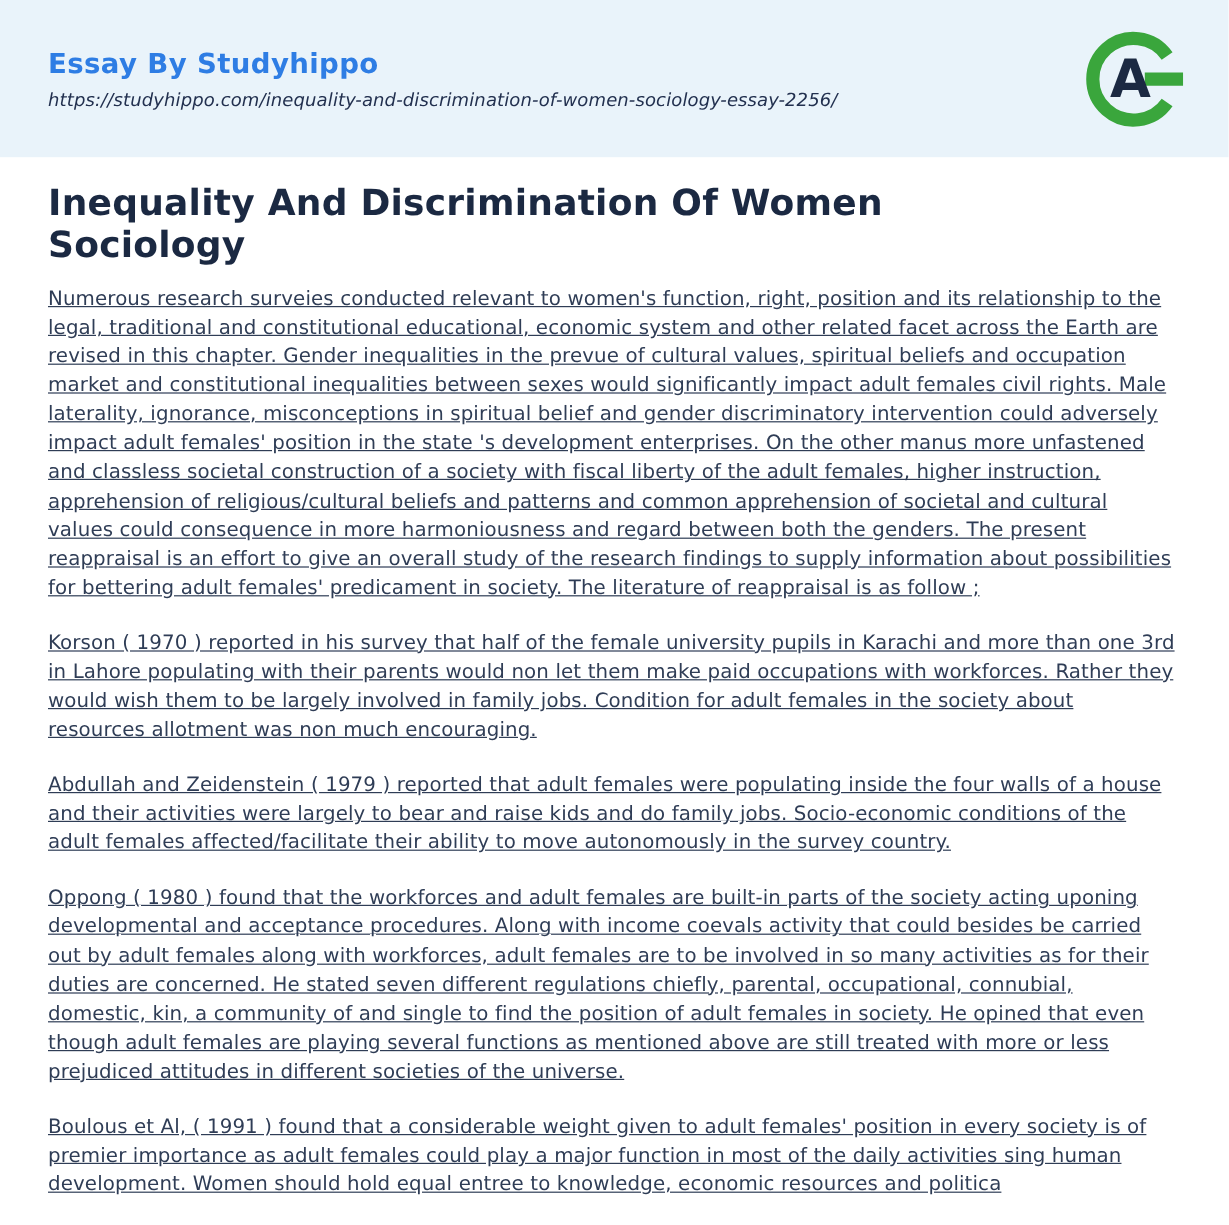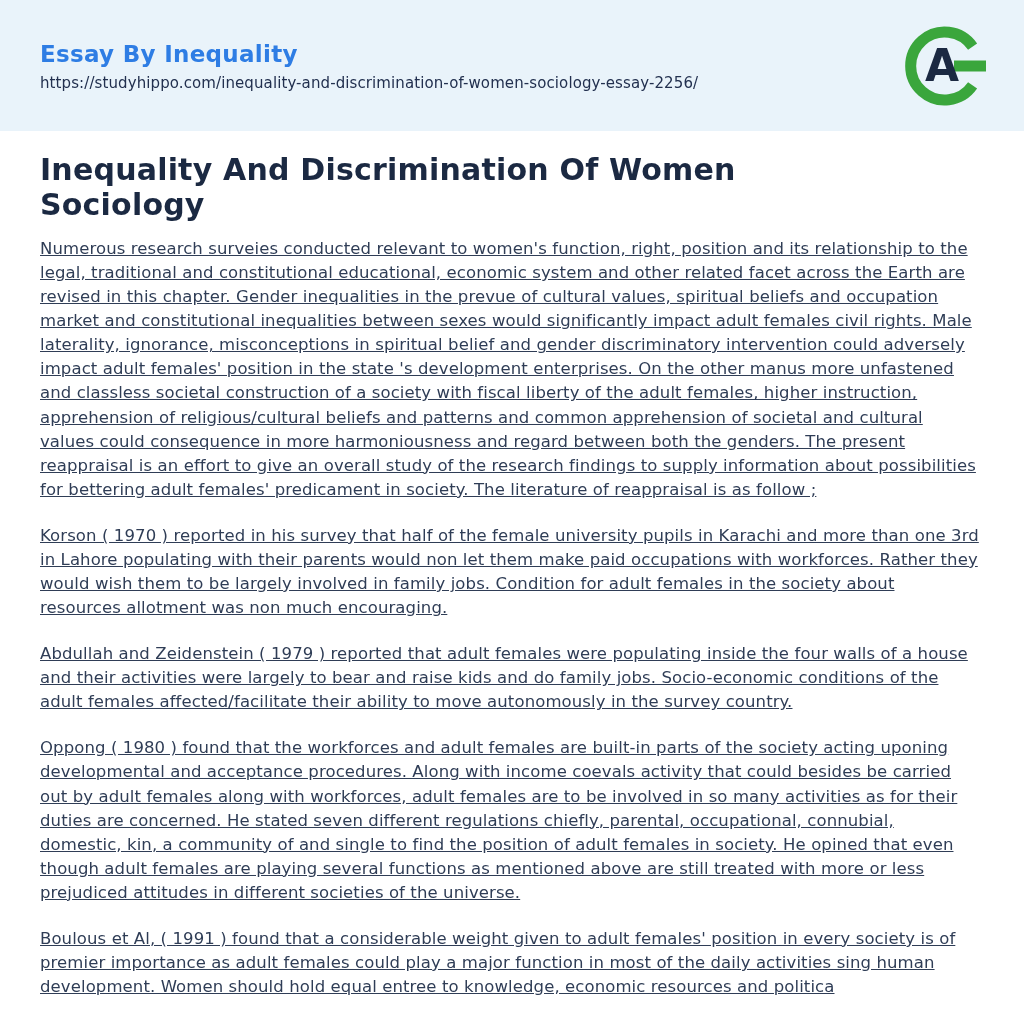--- a/index.html
+++ b/index.html
@@ -31,20 +31,21 @@
     letter-spacing: 0.3px;
   }
 
   .site-url {
     color: var(--url_text, #22304f);
     font-size: 15px;
     font-weight: 500;
     margin-top: 7px;
     letter-spacing: 0.1px;
     cursor: pointer;
+    font-style: italic;
   }
 
   .logo {
     width: 82px;
     height: 82px;
     flex: none;
     color: var(--logo_green, #3aa63c);
   }
   .logo svg { display: block; width: 100%; height: 100%; }
 
@@ -69,21 +70,21 @@
     text-decoration: underline;
   }
 </style>
 </head>
 <body>
 
 <div class="page">
 
   <header class="header">
     <div class="header-text">
-      <div class="site-title">Essay By Inequality</div>
+      <div class="site-title">Essay By Studyhippo</div>
       <div class="site-url">https://studyhippo.com/inequality-and-discrimination-of-women-sociology-essay-2256/</div>
     </div>
 
     <div class="logo">
       <svg viewBox="0 0 82 82" xmlns="http://www.w3.org/2000/svg" aria-hidden="true">
 
         <path d="M 68.6 21.6 A 34 34 0 1 0 68.6 60.4" fill="none" stroke="currentColor" stroke-width="11" stroke-linecap="butt"></path>
 
         <line x1="50" y1="41" x2="82" y2="41" stroke="currentColor" stroke-width="11"></line>
 

